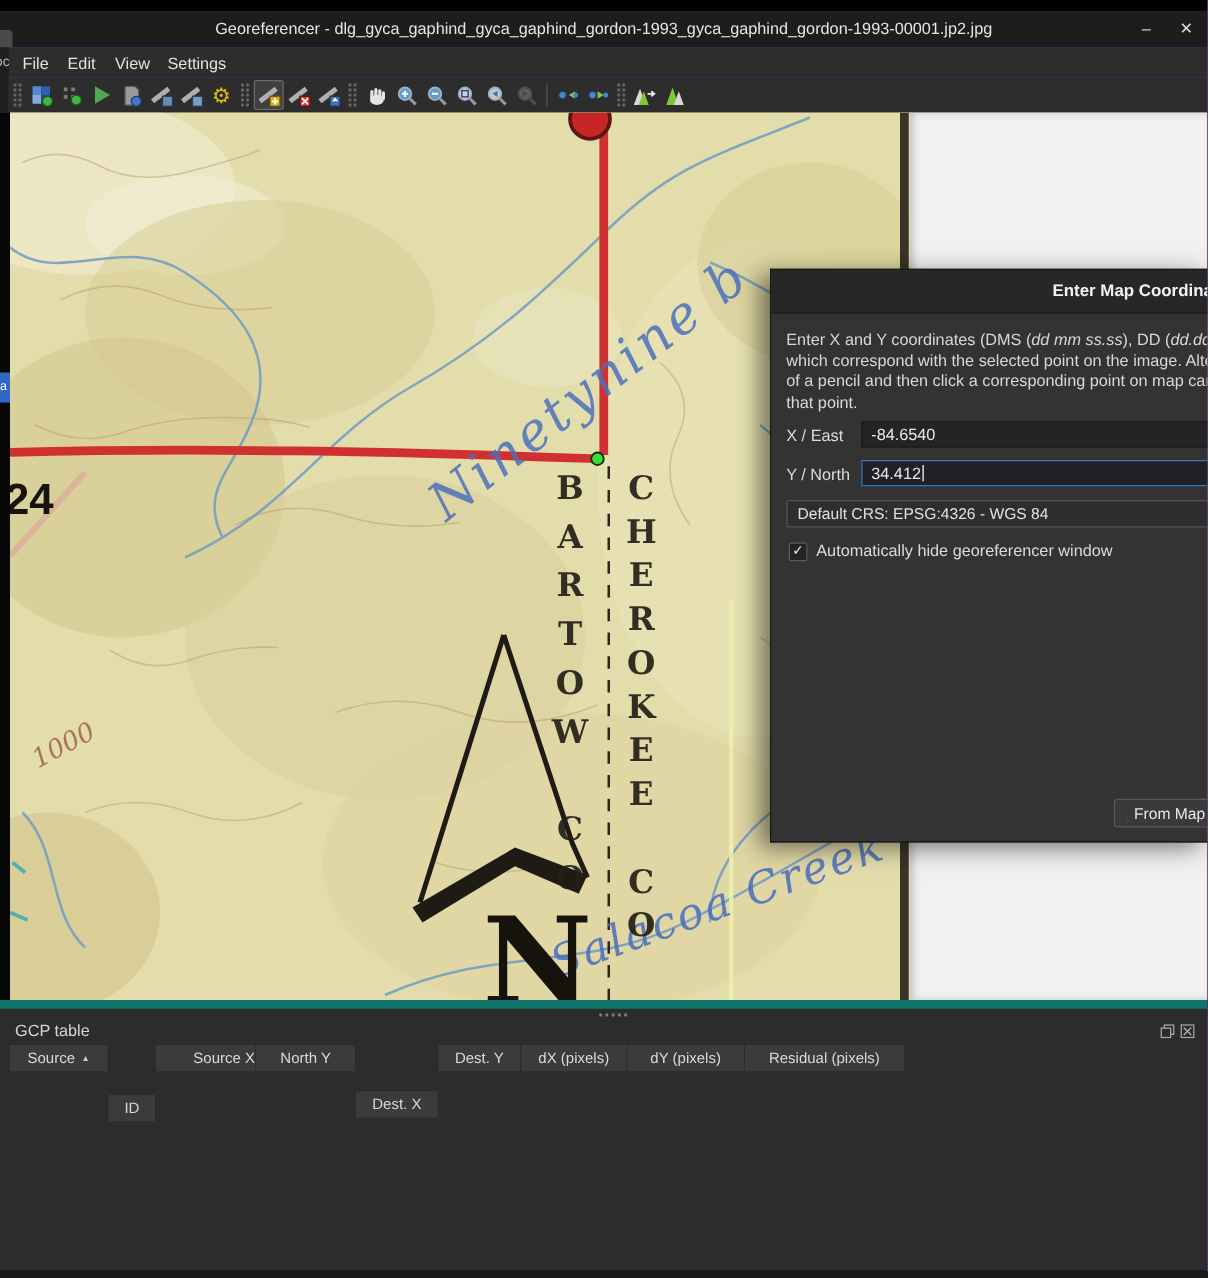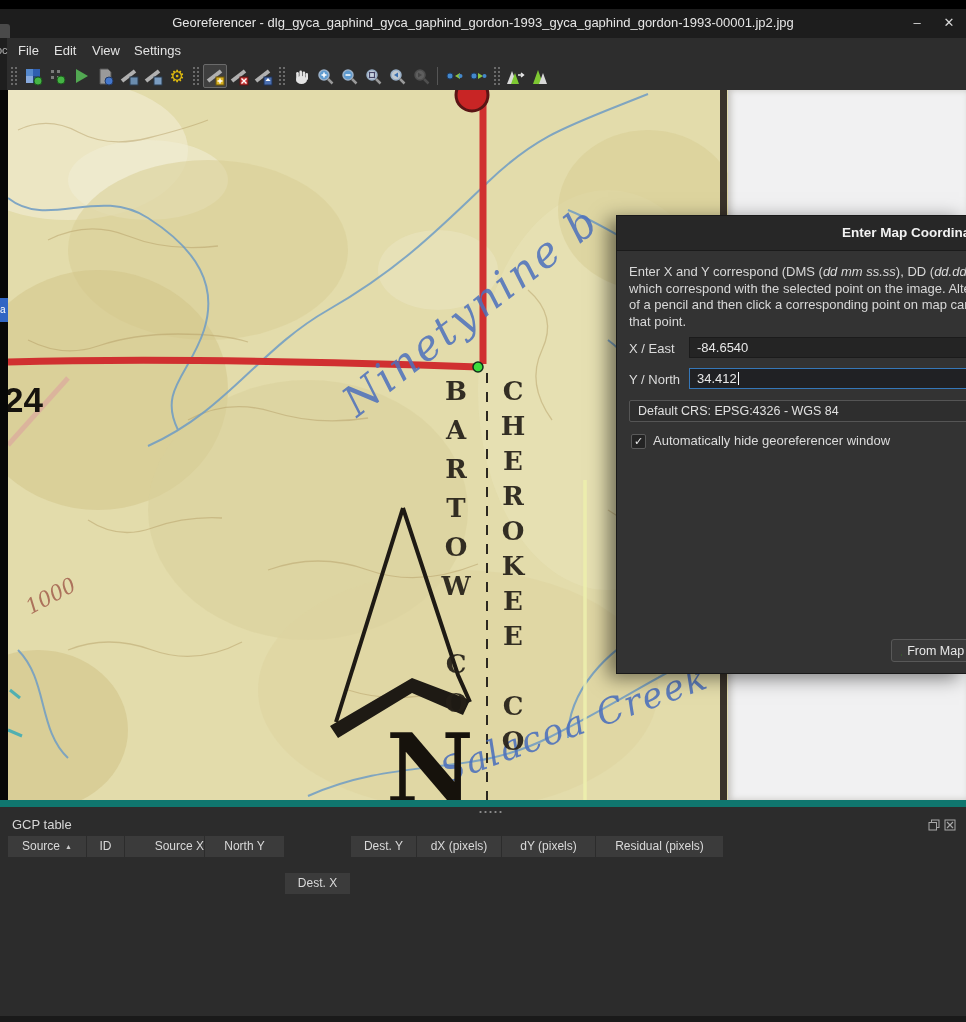--- a/index.html
+++ b/index.html
@@ -341,21 +341,21 @@
 
   <div class="abs" id="left-strip">
     <div id="side-tab">a</div>
   </div>
 
   <div class="abs" id="dialog">
     <div id="dlg-titlebar">
       <div id="dlg-title">Enter Map Coordinates</div>
     </div>
     <div class="dlg-line" style="top:48px;">
-      <span>Enter X and Y correspond (DMS (</span><i>dd mm ss.ss</i><span>), DD (</span><i>dd.dd</i>
+      <span>Enter X and Y coordinates (DMS (</span><i>dd mm ss.ss</i><span>), DD (</span><i>dd.dd</i>
     </div>
     <div class="dlg-line" style="top:64.5px;">which correspond with the selected point on the image. Alte</div>
     <div class="dlg-line" style="top:81px;">of a pencil and then click a corresponding point on map can</div>
     <div class="dlg-line" style="top:97.5px;">that point.</div>
 
     <div class="fld-label" style="top:125px;">X / East</div>
     <div class="fld" style="top:121px;">-84.6540</div>
 
     <div class="fld-label" style="top:156px;">Y / North</div>
     <div class="fld" id="fld-y" style="top:152px;"><span>34.412</span><span class="caret"></span></div>
@@ -379,21 +379,21 @@
     <svg class="panel-ico" style="right:26px;">
         <rect x="3.5" y="1" width="7.5" height="7.5" fill="none" stroke="#a8a8a8"></rect>
         <rect x="1" y="3.5" width="7.5" height="7.5" fill="#2c2c2c" stroke="#a8a8a8"></rect>
       </svg>
     <svg class="panel-ico" style="right:10px;">
         <rect x="1" y="1" width="10" height="10" fill="none" stroke="#a8a8a8"></rect>
         <path d="M3,3 l6,6 M9,3 l-6,6" stroke="#a8a8a8" stroke-width="1.2"></path>
       </svg>
     <div id="gcp-header">
       <div class="hcell" style="width:78px;"><span>Source</span><span class="sort-arrow">▲</span></div>
-      <div class="hcell" style="width:37px;">ID</div>
+      <div class="hcell" style="width:37px;margin-top:40px;">ID</div>
       <div class="hcell" style="width:79px;text-align:right;">Source X</div>
       <div class="hcell" style="width:79px;">North Y</div>
       <div class="hcell" style="width:65px;margin-top:37px;">Dest. X</div>
       <div class="hcell" style="width:65px;">Dest. Y</div>
       <div class="hcell" style="width:84px;">dX (pixels)</div>
       <div class="hcell" style="width:93px;">dY (pixels)</div>
       <div class="hcell" style="width:127px;">Residual (pixels)</div>
     </div>
     <div id="gcp-bottom"></div>
   </div>

